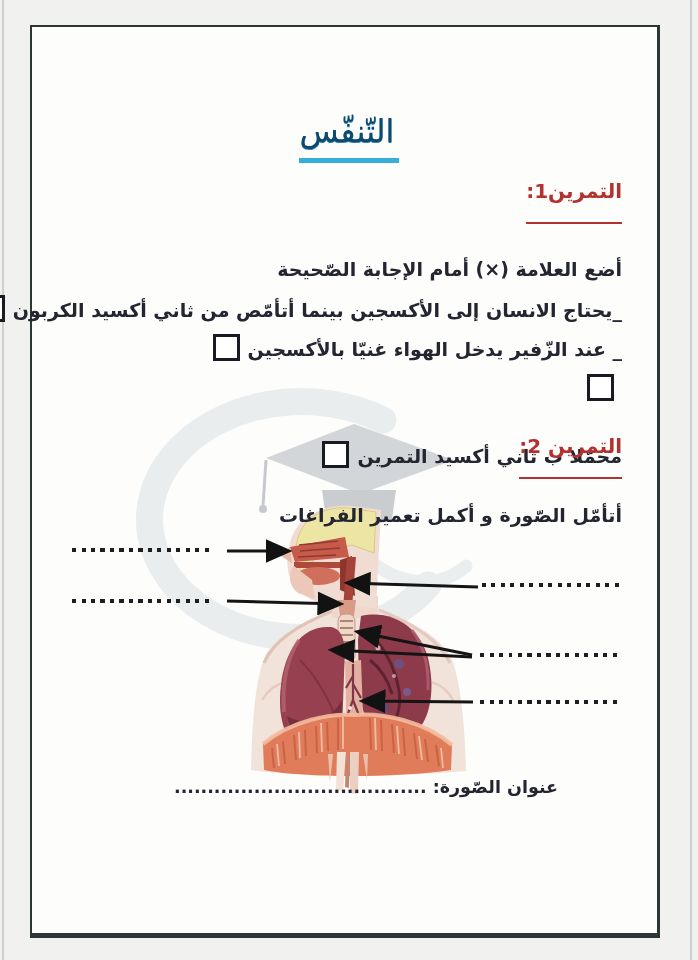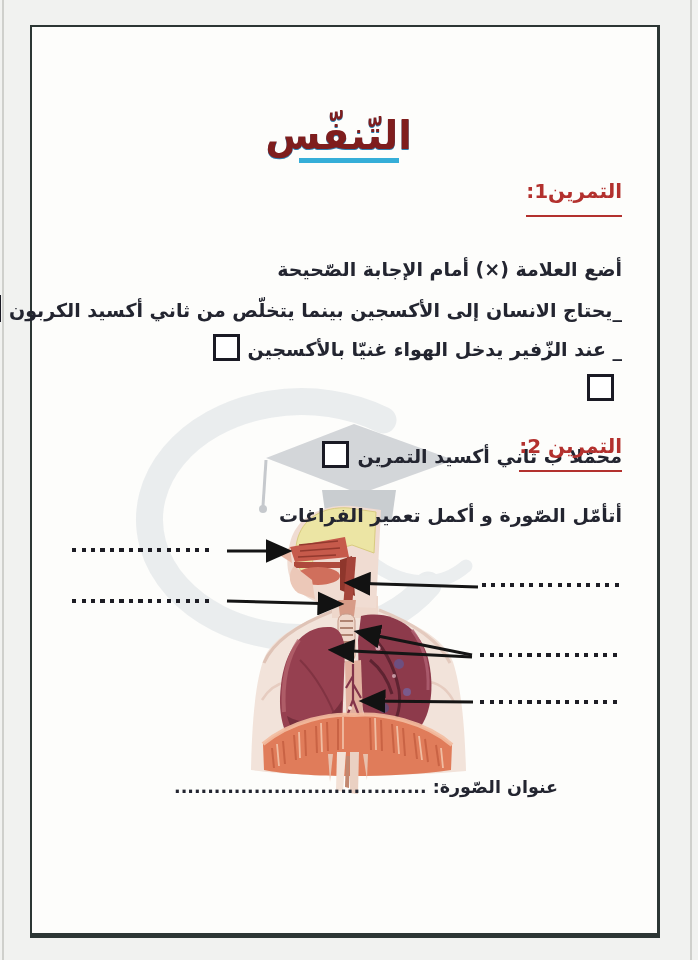--- a/index.html
+++ b/index.html
@@ -5,27 +5,27 @@
   html,body{margin:0;padding:0;}
   body{background:#e9eae8;font-family:"DejaVu Sans",sans-serif;}
   .canvas{position:relative;width:698px;height:960px;background:#f1f2f0;overflow:hidden;}
   .scan-edge{position:absolute;top:0;width:2px;height:100%;background:#cfd0cc;}
   .page-frame{position:absolute;left:30px;top:25px;width:630px;height:913px;box-sizing:border-box;
     background:#fdfdfb;border-style:solid;border-color:#2c3634;border-width:2px 3px 5px 2px;}
   .layer{position:absolute;left:0;top:0;width:698px;height:960px;pointer-events:none;}
   .txt{position:absolute;right:76px;direction:rtl;white-space:nowrap;
     font-size:19px;font-weight:600;color:#232530;z-index:4;margin-top:44px;}
   .title-wrap{position:absolute;left:282px;top:112px;width:130px;text-align:center;
-    font-size:40px;font-weight:bold;color:#7f1d1d;z-index:4;direction:rtl;
+    font-size:32px;font-weight:normal;color:#0c4a6e;z-index:4;direction:rtl;
     text-shadow:0 1px 0 #2e7fb0;}
   .title-underline{position:absolute;left:299px;top:158px;width:100px;height:5px;
     background:#35aed8;z-index:4;}
   .ex-heading{position:absolute;right:76px;direction:rtl;white-space:nowrap;
     font-size:20px;font-weight:bold;color:#b3312e;border-bottom:2px solid #b3312e;
-    padding-bottom:12px;z-index:4;}
+    padding-bottom:19px;z-index:4;}
   .checkbox{display:inline-block;width:21px;height:21px;border:3px solid #1a1a24;
     background:#fff;margin-right:8px;vertical-align:-5px;pointer-events:auto;}
   .blank{position:absolute;height:4px;z-index:4;
     background-image:repeating-linear-gradient(90deg,#1d1d24 0 4px,transparent 4px 9.5px);}
   .caption{position:absolute;top:777px;right:140px;direction:rtl;white-space:nowrap;
     font-size:17.5px;font-weight:600;color:#232530;z-index:4;margin-left:11px;}
   .caption-dots{letter-spacing:.5px;}
   .wm{z-index:1;}
   .art{z-index:3;}
 </style>
@@ -48,21 +48,21 @@
       <path d="M356,548 C392,586 436,592 466,566" stroke="#dde2e6" stroke-width="13" fill="none" stroke-linecap="round"></path>
     </g>
   </svg>
 
   <div class="title-wrap">التّنفّس</div>
   <div class="title-underline"></div>
 
   <div class="ex-heading" style="top:179px">التمرين1:</div>
   <div class="txt" style="top:214px">أضع العلامة (×) أمام الإجابة الصّحيحة</div>
 
-  <div class="txt" style="top:251px"><span>_يحتاج الانسان إلى الأكسجين بينما يتخلّص من ثاني أكسيد الكربون</span><span class="checkbox"></span></div>
+  <div class="txt" style="top:251px"><span>_يحتاج الانسان إلى الأكسجين بينما أتأمّص من ثاني أكسيد الكربون</span><span class="checkbox"></span></div>
 
   <div class="txt" style="top:290px"><span>_ عند الزّفير يدخل الهواء غنيّا بالأكسجين</span><span class="checkbox"></span></div>
 
   <div class="txt" style="top:330px"><span class="checkbox"></span></div>
 
   <div class="txt" style="top:397px"><span>محمّلا ب ثاني أكسيد التمرين</span><span class="checkbox"></span></div>
 
   <div class="ex-heading" style="top:434px">التمرين 2:</div>
   <div class="txt" style="top:460px">أتأمّل الصّورة و أكمل تعمير الفراغات</div>
 

